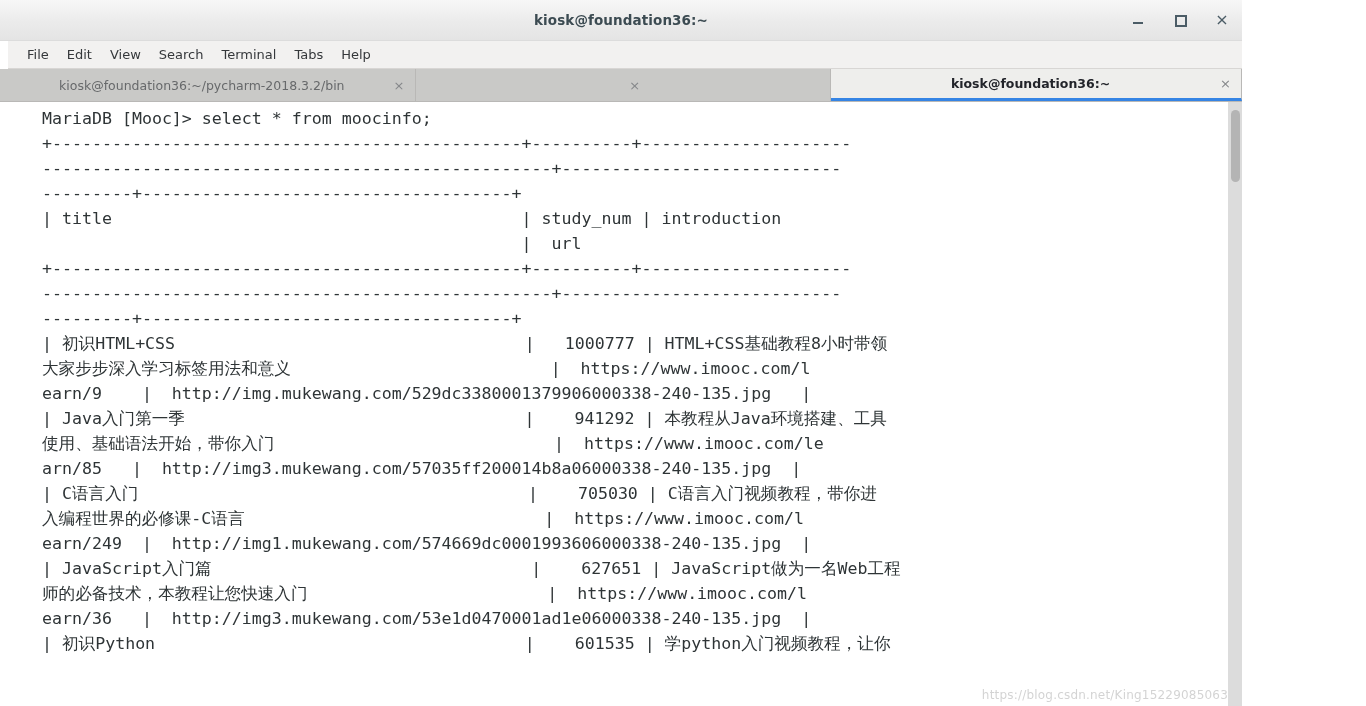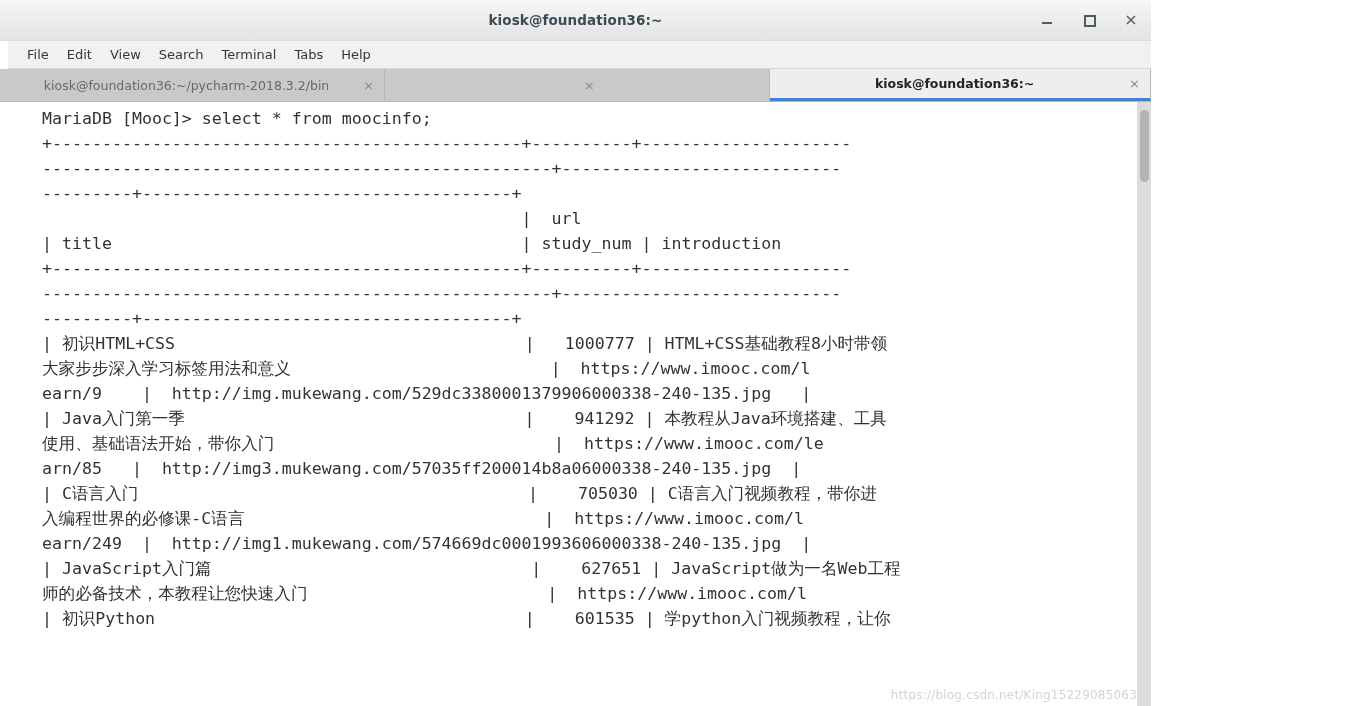--- a/index.html
+++ b/index.html
@@ -11,21 +11,21 @@
   body {
     width: 1366px;
     height: 706px;
     overflow: hidden;
     font-family: "DejaVu Sans", sans-serif;
     -webkit-font-smoothing: antialiased;
   }
 
   #app {
     position: relative;
-    width: 1151px;
+    width: 1242px;
     height: 706px;
     background: #ffffff;
     display: flex;
     flex-direction: column;
   }
 
   
   .titlebar {
     position: relative;
     height: 40px;
@@ -253,36 +253,37 @@
       <span class="tab-close">×</span>
     </div>
   </div>
 
   <div class="terminal-wrap">
     <div class="terminal" id="terminal">
         <div class="tline">MariaDB [Mooc]&gt; select * from moocinfo;</div>
         <div class="tline">+-----------------------------------------------+----------+---------------------</div>
         <div class="tline">---------------------------------------------------+----------------------------</div>
         <div class="tline">---------+-------------------------------------+</div>
+        <div class="tline">| title                                         | study_num | introduction</div>
         <div class="tline">                                                |  url</div>
-        <div class="tline">| title                                         | study_num | introduction</div>
         <div class="tline">+-----------------------------------------------+----------+---------------------</div>
         <div class="tline">---------------------------------------------------+----------------------------</div>
         <div class="tline">---------+-------------------------------------+</div>
         <div class="tline">| 初识HTML+CSS                                   |   1000777 | HTML+CSS基础教程8小时带领</div>
         <div class="tline">大家步步深入学习标签用法和意义                          |  https://www.imooc.com/l</div>
         <div class="tline">earn/9    |  http://img.mukewang.com/529dc3380001379906000338-240-135.jpg   |</div>
         <div class="tline">| Java入门第一季                                  |    941292 | 本教程从Java环境搭建、工具</div>
         <div class="tline">使用、基础语法开始，带你入门                            |  https://www.imooc.com/le</div>
         <div class="tline">arn/85   |  http://img3.mukewang.com/57035ff200014b8a06000338-240-135.jpg  |</div>
         <div class="tline">| C语言入门                                       |    705030 | C语言入门视频教程，带你进</div>
         <div class="tline">入编程世界的必修课-C语言                              |  https://www.imooc.com/l</div>
         <div class="tline">earn/249  |  http://img1.mukewang.com/574669dc0001993606000338-240-135.jpg  |</div>
         <div class="tline">| JavaScript入门篇                                |    627651 | JavaScript做为一名Web工程</div>
         <div class="tline">师的必备技术，本教程让您快速入门                        |  https://www.imooc.com/l</div>
+        <div class="tline">earn/36   |  http://img3.mukewang.com/53e1d0470001ad1e06000338-240-135.jpg  |</div>
         <div class="tline">| 初识Python                                     |    601535 | 学python入门视频教程，让你</div>
       </div>
     <div class="scrollbar">
       <div class="scroll-thumb"></div>
     </div>
     <div class="watermark">https://blog.csdn.net/King15229085063</div>
   </div>
 
 </div>
 

